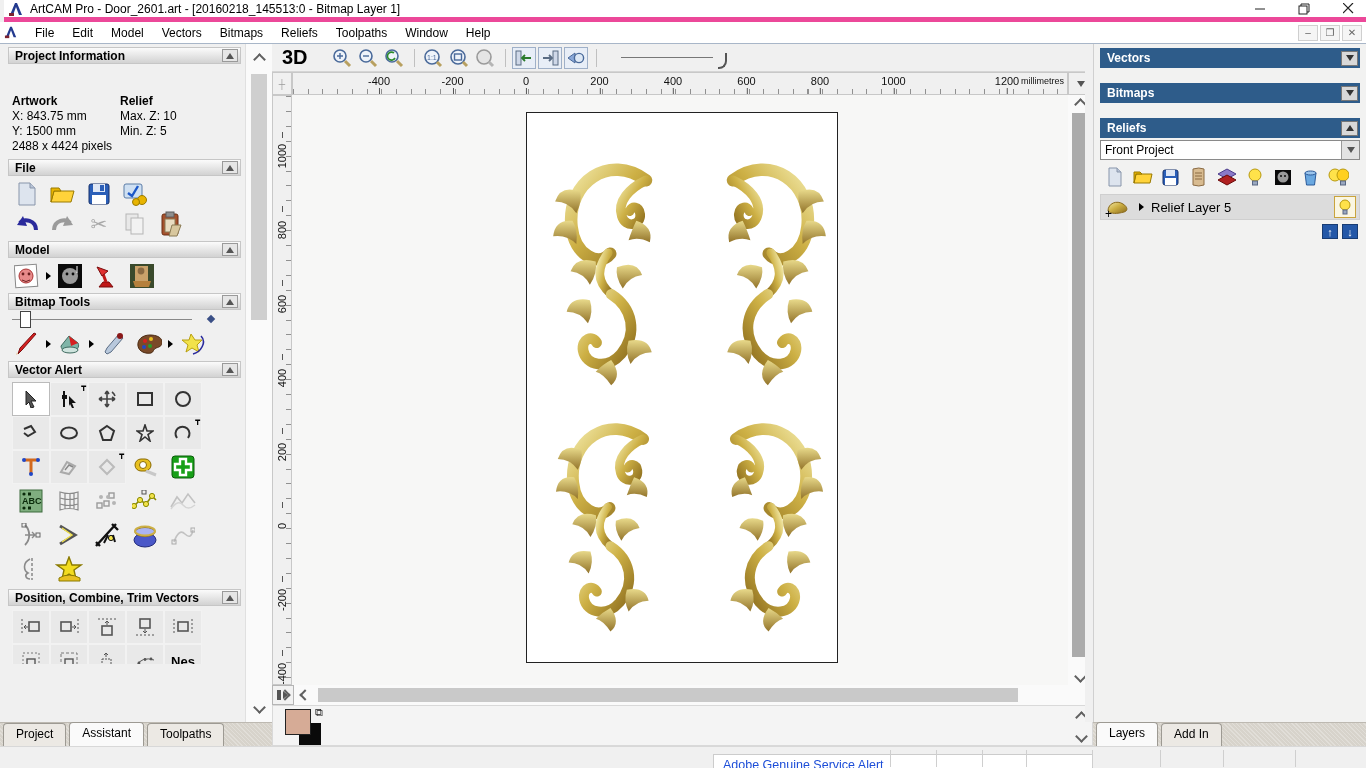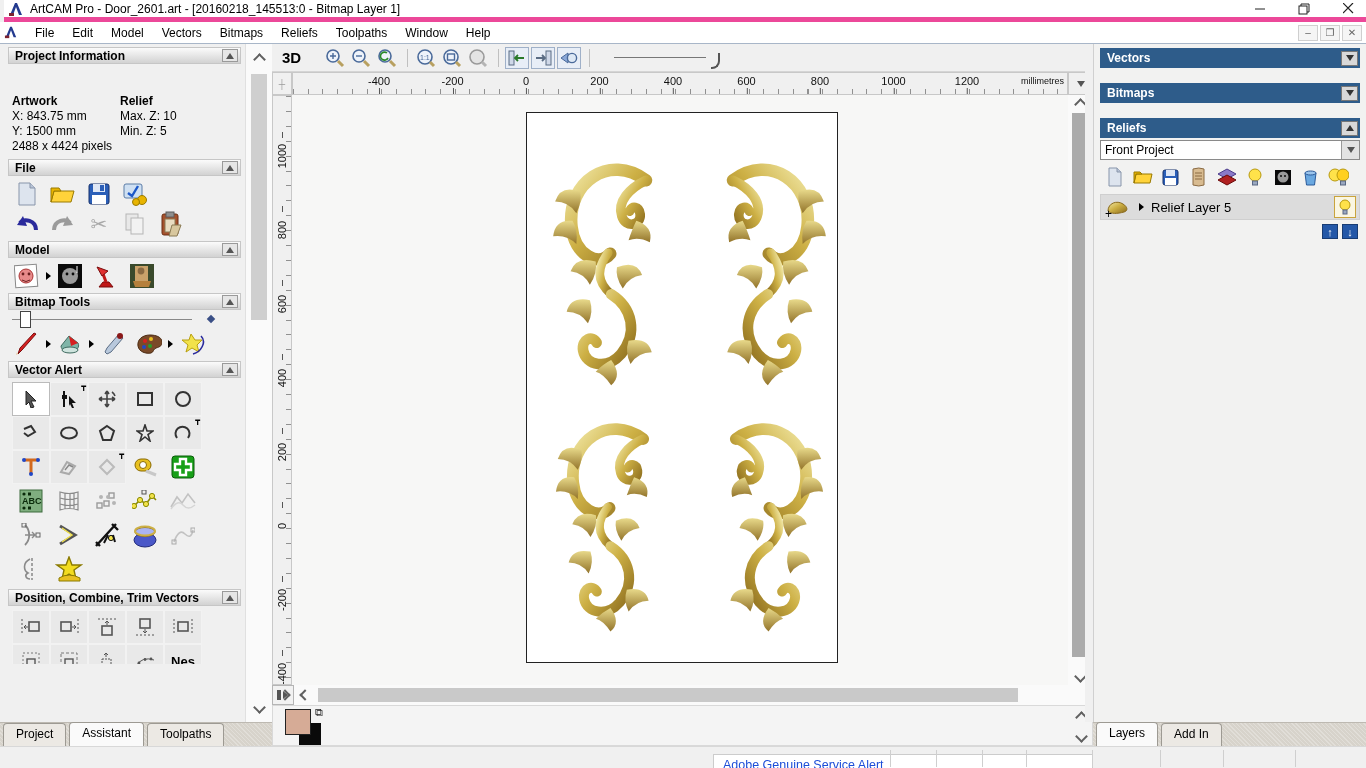--- a/index.html
+++ b/index.html
@@ -56,21 +56,21 @@
 
   
   #left-scroll { position:absolute; left:245px; top:44px; width:27px; height:678px; background:#fafafa; border-left:1px solid #e0e0e0; }
   .chev { position:absolute; left:6px; width:14px; height:14px; }
   #left-thumb { position:absolute; left:5px; top:30px; width:16px; height:246px; background:#cfcfcf; }
 
   
   #canvas-col { position:absolute; left:272px; top:44px; width:821px; height:702px; background:#f0f0f0; }
   #cv-toolbar { position:absolute; left:0; top:0; width:821px; height:28px; display:flex; align-items:center;
     border-bottom:1px solid #d5d5d5; background:#f0f0f0; padding-left:10px; }
-  #btn-3d { font-weight:bold; font-size:15px; margin-right:22px; }
+  #btn-3d { font-weight:bold; font-size:20px; margin-right:22px; }
   .tbi { width:24px; height:22px; display:flex; align-items:center; justify-content:center; margin-right:2px; }
   .tbsep { width:1px; height:18px; background:#c0c0c0; margin:0 6px; }
   .tbi.framed { border:1px solid #9fb0c8; background:#e8eef7; }
   #tb-slider { width:92px; height:1px; background:#777; margin-left:18px; position:relative; }
   #tb-slider .hook { position:absolute; right:-14px; top:-4px; width:9px; height:16px;
     border-right:2px solid #555; border-bottom:2px solid #555; border-bottom-right-radius:8px; }
 
   #ruler-corner { position:absolute; left:0; top:28px; width:20px; height:23px; background:#f0f0f0;
     border:1px solid #c8c8c8; display:flex; align-items:center; justify-content:center; color:#9a9a9a; font-size:9px; }
   #hruler { position:absolute; left:20px; top:28px; width:776px; height:23px; background:#f0f0f0; border:1px solid #c8c8c8;
@@ -773,21 +773,21 @@
       <div class="minor"></div>
       <span id="hruler-units">millimetres</span>
     <span class="htick" style="left: 86px;">-400</span>
         <span class="htick" style="left: 159.5px;">-200</span>
         <span class="htick" style="left: 233px;">0</span>
         <span class="htick" style="left: 306.5px;">200</span>
         <span class="htick" style="left: 380px;">400</span>
         <span class="htick" style="left: 453.5px;">600</span>
         <span class="htick" style="left: 527px;">800</span>
         <span class="htick" style="left: 600.5px;">1000</span>
-        <span class="htick" style="left: 674px;">1200</span>
+        <span class="htick" style="left: 714px;">1200</span>
       </div>
     <div id="hruler-dd">
         <span class="tri-down"></span>
       </div>
     <div id="vruler">
         <div class="minor"></div>
         <span class="vtick" style="top: 54px;">1000</span>
         <span class="vtick" style="top: 128px;">800</span>
         <span class="vtick" style="top: 202px;">600</span>
         <span class="vtick" style="top: 276px;">400</span>

